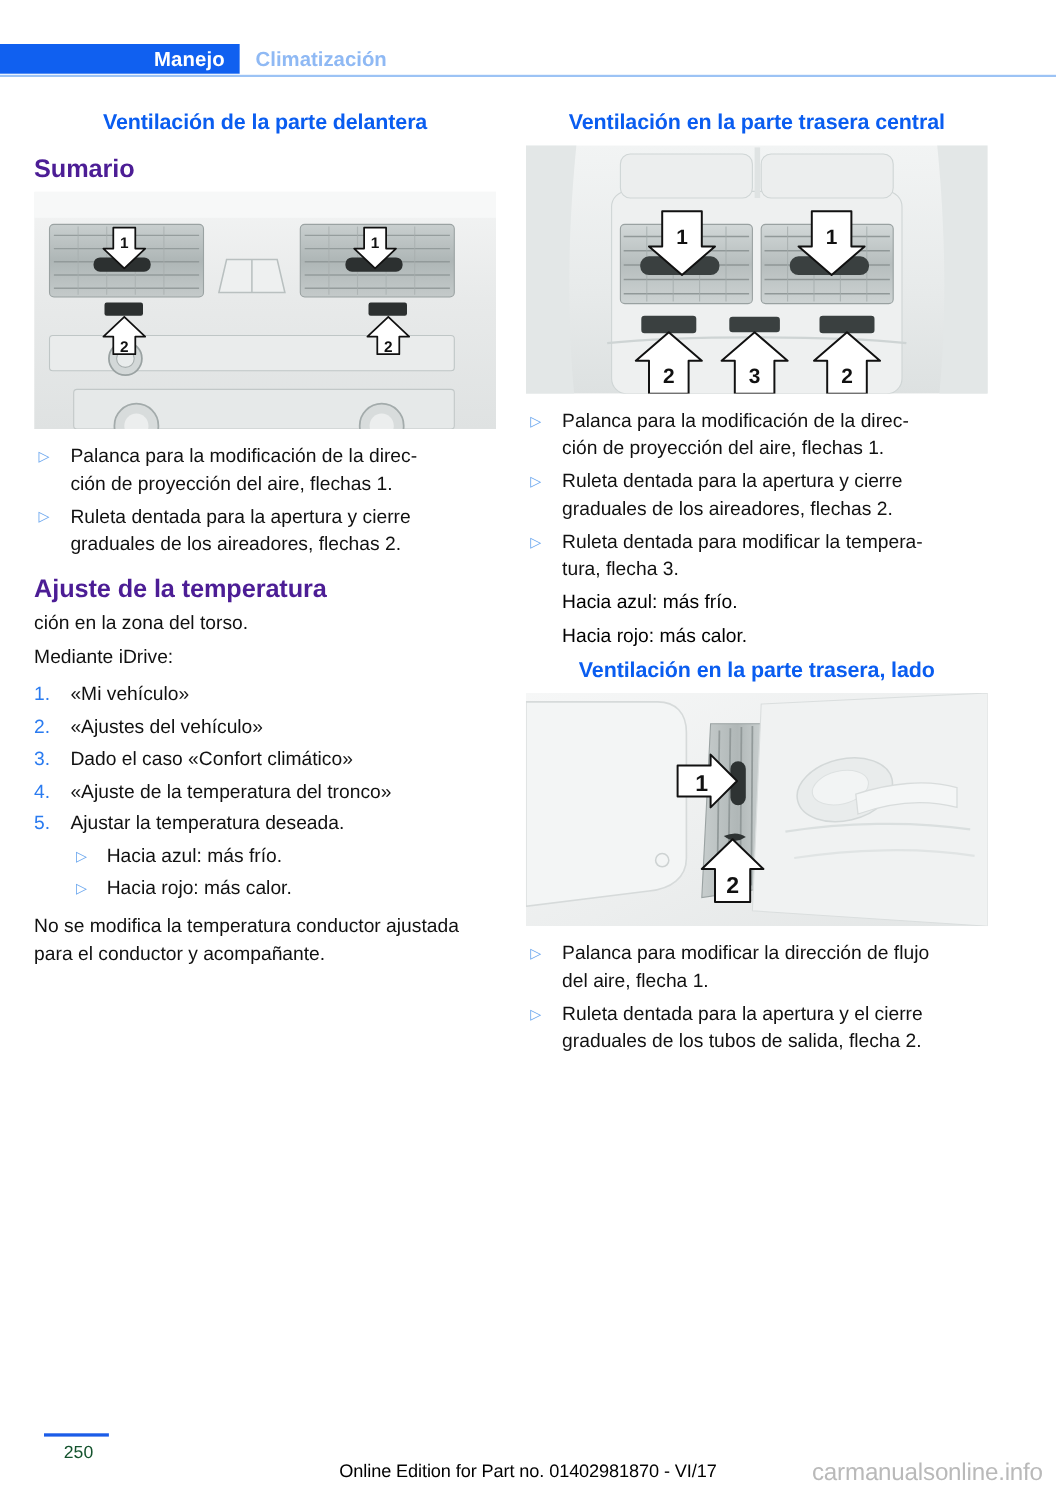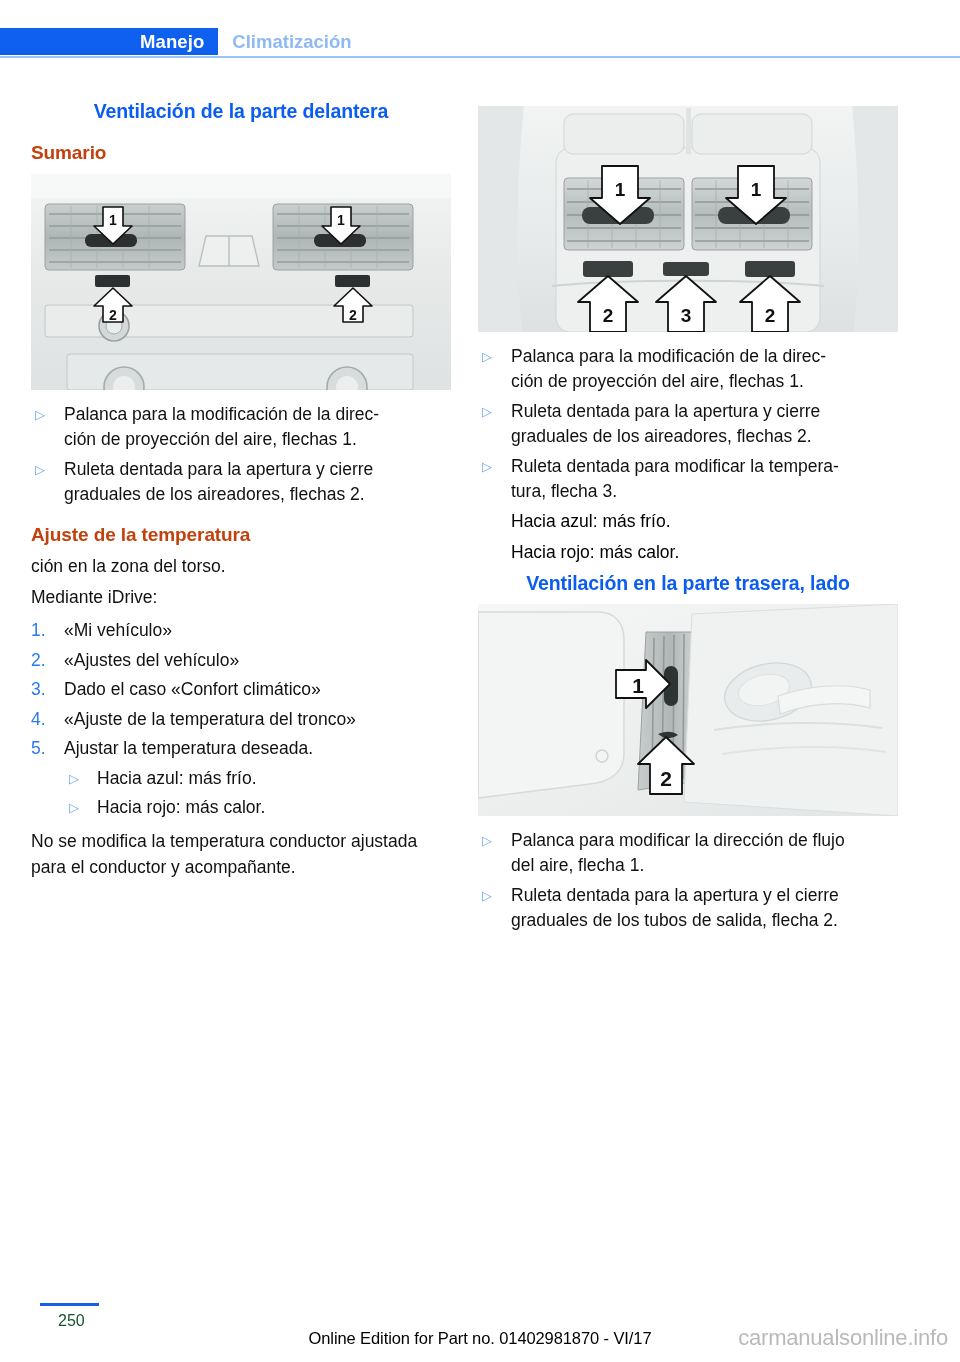--- a/index.html
+++ b/index.html
@@ -14,21 +14,21 @@
     height: 1362px;
     position: relative;
     font-family: "Liberation Sans", sans-serif;
     color: #000000;
     overflow: hidden;
   }
 
   
   .header {
     position: absolute;
-    left: 0; top: 0;
+    left: 0; top: 12px;
     width: 960px;
     height: 62px;
   }
   .header-tabs {
     position: absolute;
     left: 0; top: 28px;
     display: flex;
     align-items: stretch;
     height: 27px;
   }
@@ -71,23 +71,23 @@
   h1.sect {
     font-size: 19.5px;
     font-weight: bold;
     color: #0a5df0;
     margin: 0 0 6px 0;
     line-height: 26px;
     letter-spacing: -0.1px;
     text-align: center;
   }
   h2.sub {
-    font-size: 19px;
+    font-size: 23px;
     font-weight: bold;
-    color: #c2410c;
+    color: #4c1d95;
     margin: 16px 0 6px 0;
     line-height: 26px;
     letter-spacing: -0.1px;
   }
   h1.sect.tight { margin-top: 0; }
   .gap-top { margin-top: 26px; }
 
   
   .figure {
     width: 420px;
@@ -362,20 +362,21 @@
       </ul>
     </li>
   </ol>
 
   <p class="body" style="margin-top:9px">No se modifica la temperatura conductor ajustada</p>
   <p class="body">para el conductor y acompañante.</p>
 </div>
 
 <div class="col col-right">
 
+  <h1 class="sect tight">Ventilación en la parte trasera central</h1>
 
   <div class="figure">
     <svg viewBox="0 0 420 226" xmlns="http://www.w3.org/2000/svg" role="img" aria-label="rear center vents">
       <defs>
         <linearGradient id="rcg" x1="0" y1="0" x2="0" y2="1">
           <stop offset="0%" stop-color="#f2f4f4"></stop>
           <stop offset="60%" stop-color="#e7eaea"></stop>
           <stop offset="100%" stop-color="#dde1e1"></stop>
         </linearGradient>
         <linearGradient id="rvg" x1="0" y1="0" x2="0" y2="1">

